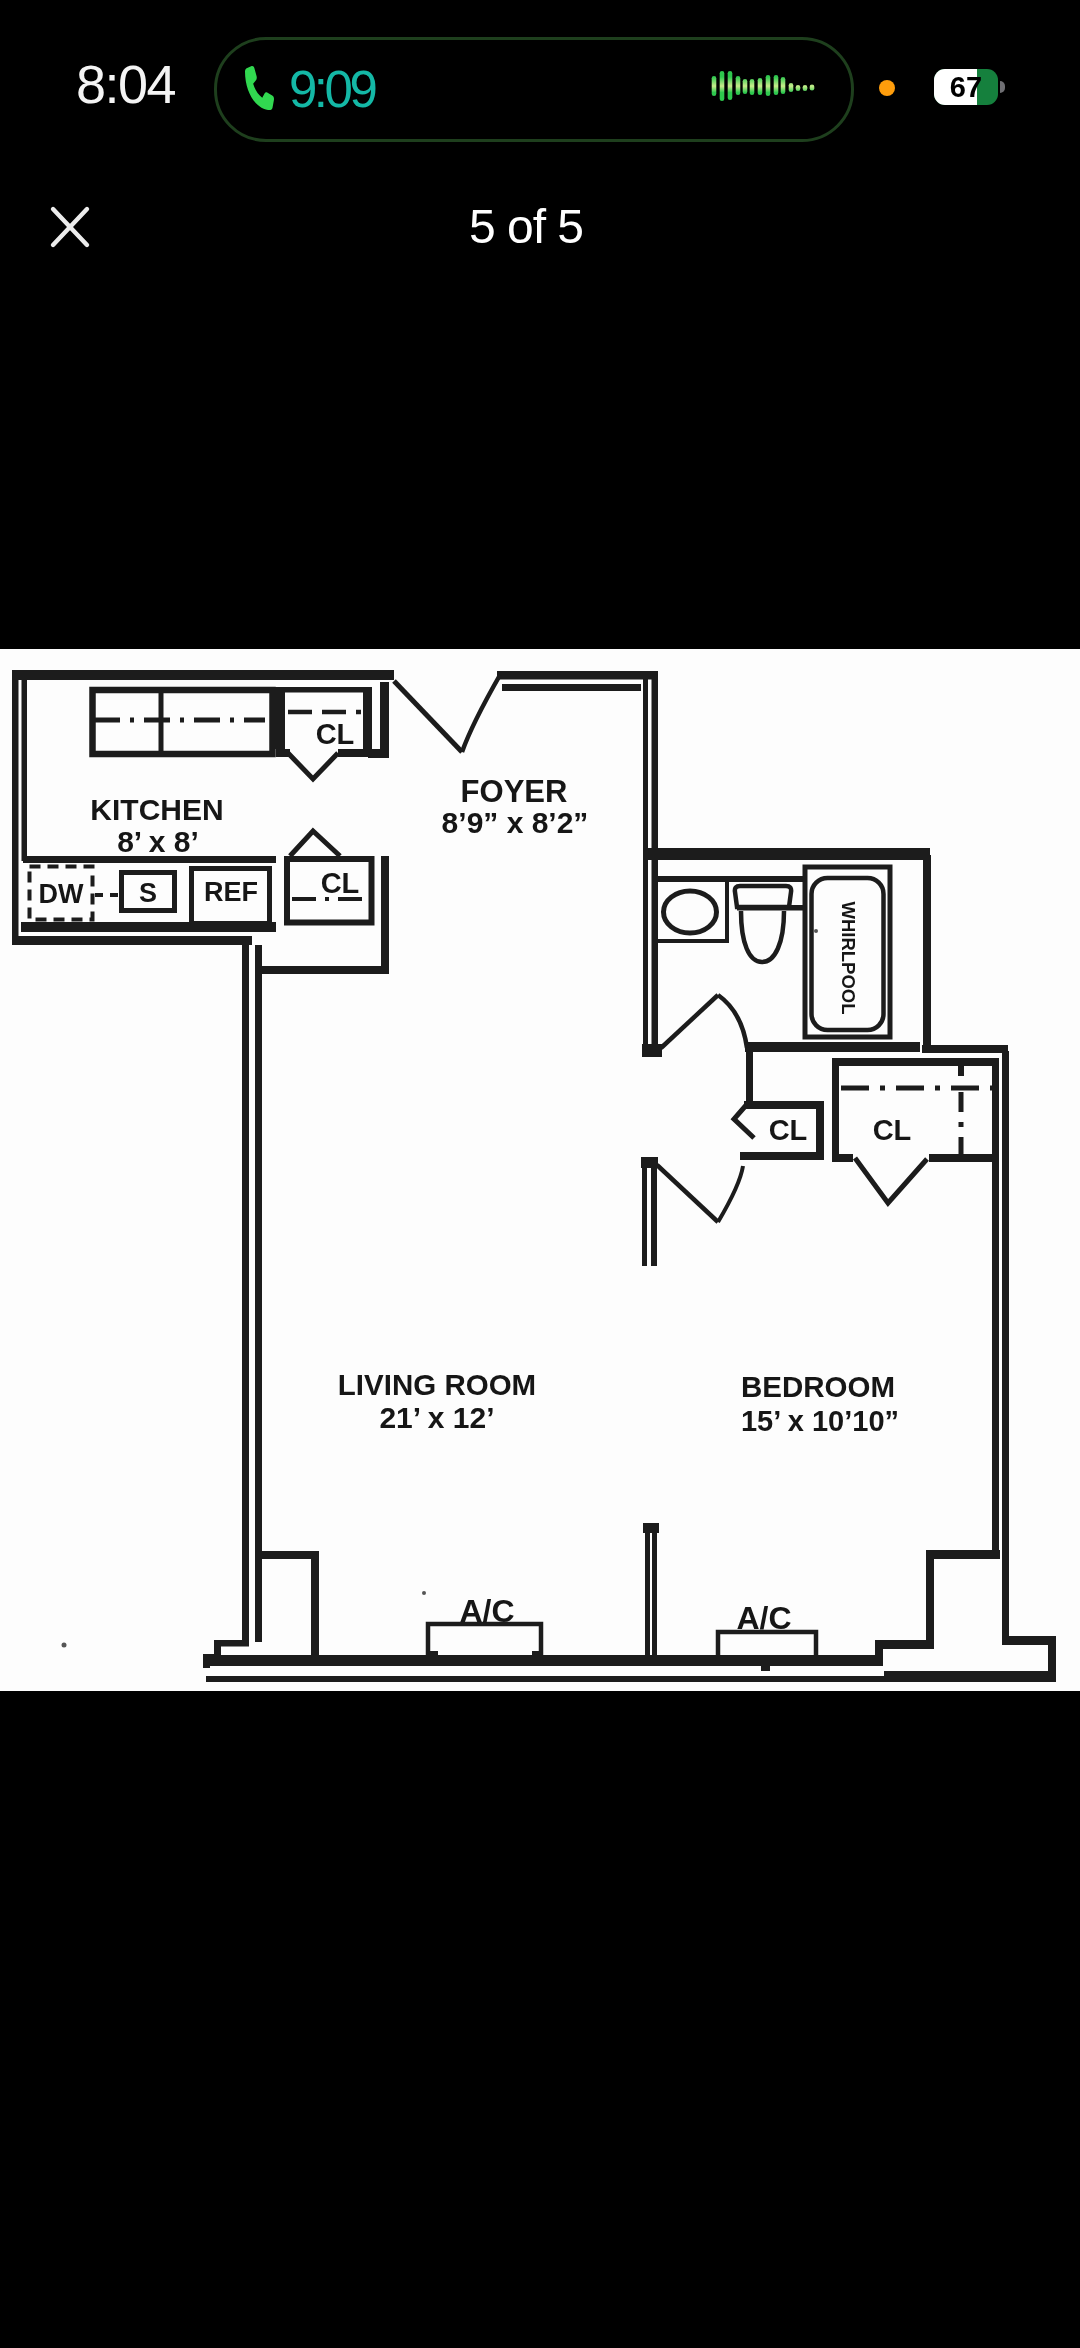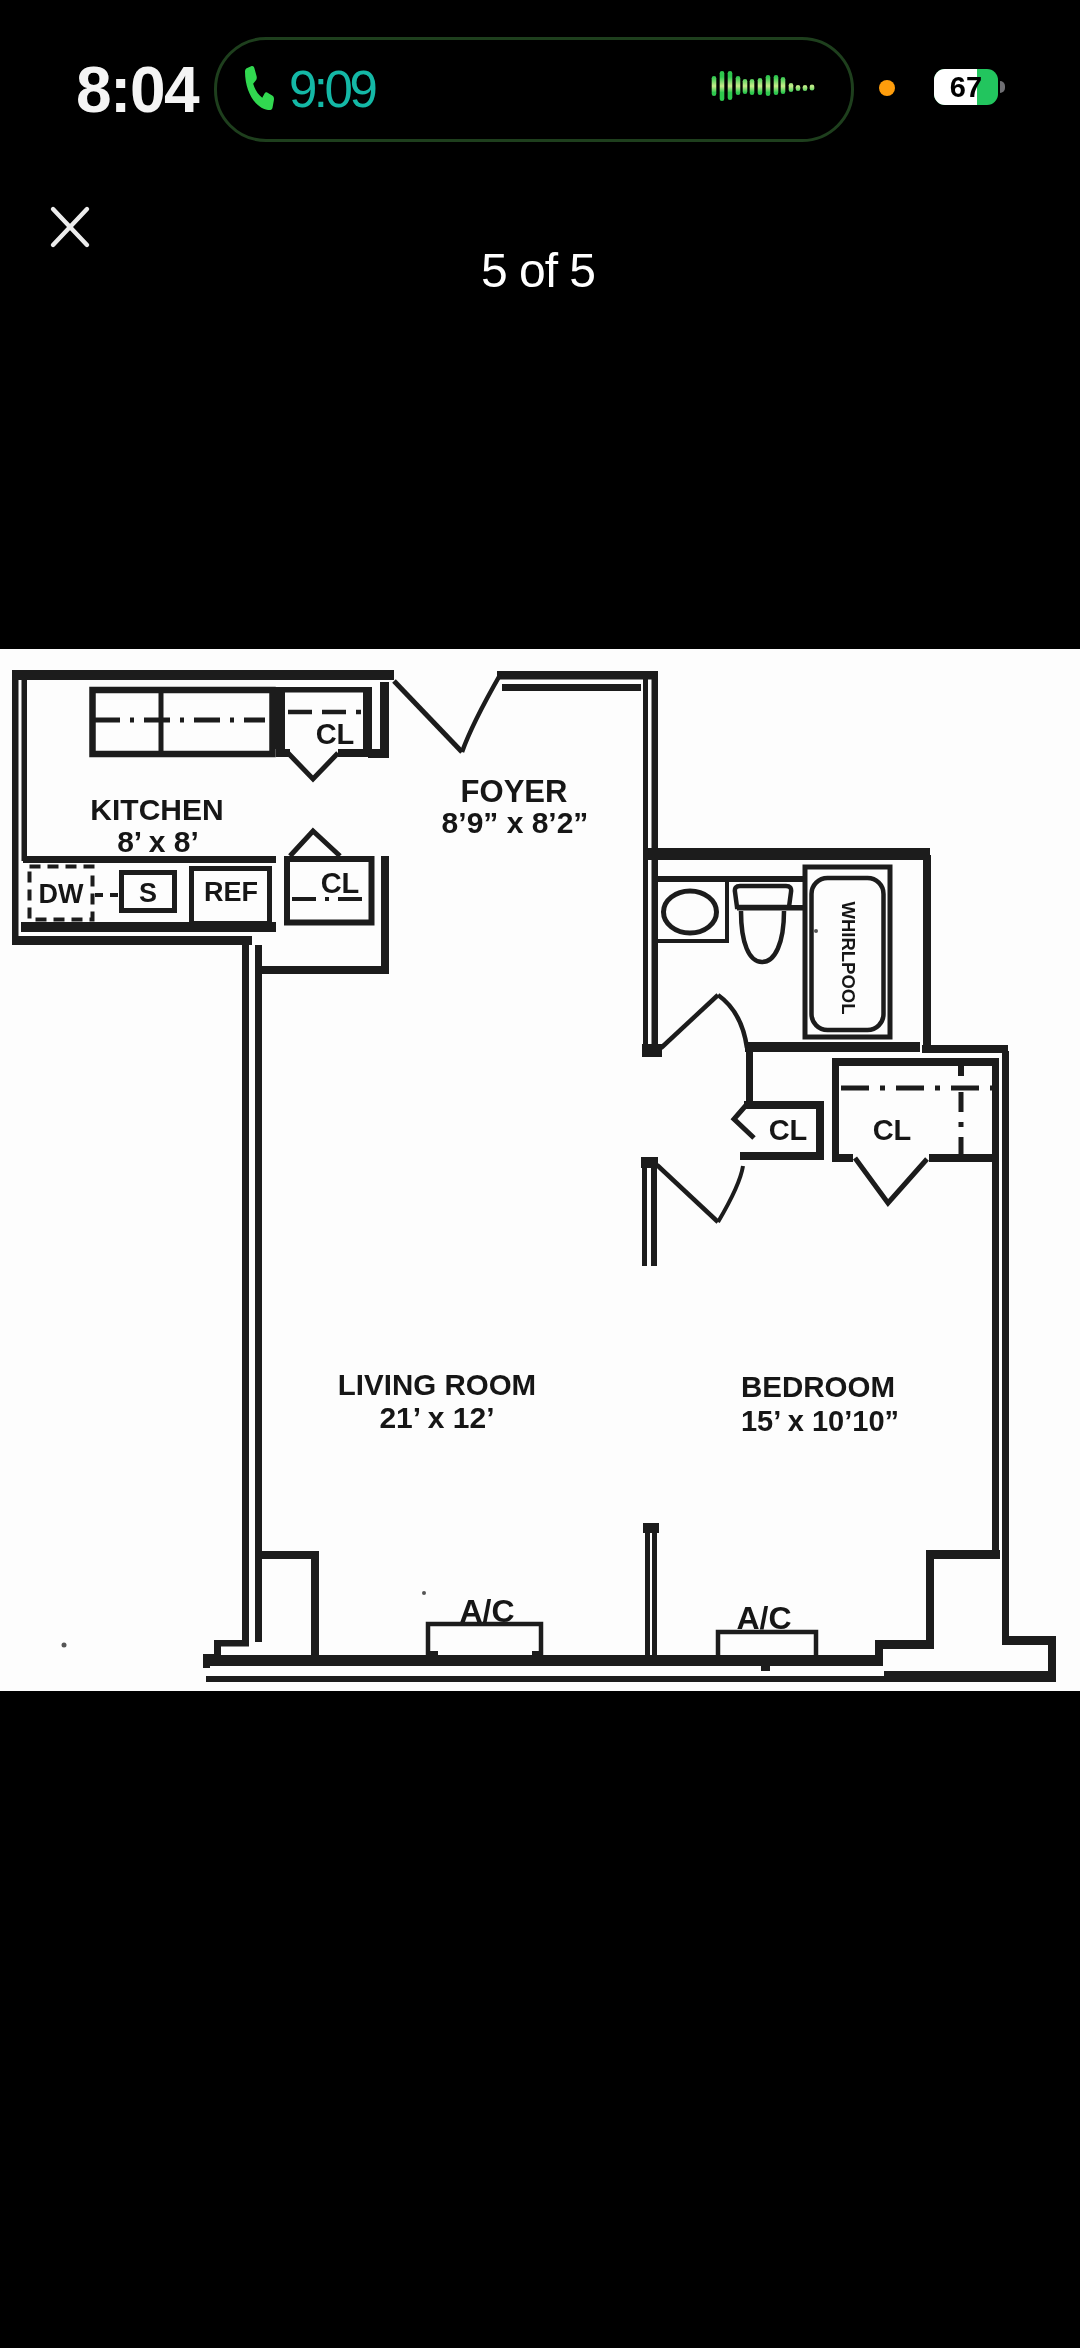--- a/index.html
+++ b/index.html
@@ -3,21 +3,21 @@
 <meta charset="utf-8">
 <style>
   html,body{margin:0;padding:0;background:#000;}
   body{width:1080px;height:2348px;position:relative;overflow:hidden;
        font-family:"Liberation Sans", sans-serif;}
   .abs{position:absolute;}
 </style>
 </head>
 <body>
 
-<div class="abs" style="left:76px;top:53px;color:#f4f4f4;font-size:64px;font-weight:700;letter-spacing:-1.5px;">8:04</div>
+<div class="abs" style="left:76px;top:53px;color:#f4f4f4;font-size:54px;font-weight:400;letter-spacing:-1.5px;">8:04</div>
 
 <div class="abs" style="left:214px;top:37px;width:634px;height:99px;border:3px solid #1e3f1d;border-radius:52px;"></div>
 
 <svg class="abs" style="left:245px;top:66px;" width="29" height="44" viewBox="0 0 512 512" preserveAspectRatio="none">
   <path fill="#31d850" d="M164.9 24.6c-7.7-18.6-28-28.5-47.4-23.2l-88 24C12.1 30.2 0 46 0 64C0 311.4 200.6 512 448 512c18 0 33.8-12.1 38.6-29.5l24-88c5.3-19.4-4.6-39.7-23.2-47.4l-96-40c-16.3-6.8-35.2-2.1-46.3 11.6L304.7 368C234.3 334.7 177.3 277.7 144 207.3L193.3 167c13.7-11.1 18.4-30 11.6-46.3l-40-96z"></path>
 </svg>
 
 <div class="abs" style="left:289px;top:60px;color:#14b8a6;font-size:51px;font-weight:400;letter-spacing:-3.5px;">9:09</div>
 
 <svg class="abs" style="left:705px;top:64px;" width="115" height="46" viewBox="0 0 115 46">
@@ -41,35 +41,35 @@
     <rect x="75.7" y="13" width="4.6" height="17" rx="2.3"></rect>
     <rect x="83.7" y="19" width="4.6" height="9" rx="2.3"></rect>
     <rect x="90.7" y="21" width="4.6" height="6" rx="2.3"></rect>
     <rect x="97.7" y="21" width="4.6" height="6" rx="2.3"></rect>
     <rect x="104.7" y="20.5" width="4.6" height="6" rx="2.3"></rect>
   </g>
 </svg>
 
 <div class="abs" style="left:879px;top:80px;width:16px;height:16px;border-radius:50%;background:#fe9d0c;"></div>
 
-<div class="abs" style="left:934px;top:69px;width:64px;height:36px;border-radius:11px;background:#22c55e;overflow:hidden;">
+<div class="abs" style="left:934px;top:69px;width:64px;height:36px;border-radius:11px;background:#15803d;overflow:hidden;">
   <div class="abs" style="left:0;top:0;width:43px;height:36px;background:#fff;"></div>
   <div class="abs" style="left:0;top:0;width:64px;height:36px;color:#000;font-size:29px;font-weight:700;text-align:center;line-height:37px;">67</div>
 </div>
 
 <div class="abs" style="left:1000px;top:81px;width:5px;height:12px;background:#6f6f73;border-radius:0 6px 6px 0;"></div>
 
 <svg class="abs" style="left:49px;top:205px;" width="42" height="44" viewBox="0 0 42 44">
   <g stroke="#ececec" stroke-width="4.4" stroke-linecap="round">
     <line x1="4" y1="4" x2="38" y2="40"></line>
     <line x1="38" y1="4" x2="4" y2="40"></line>
   </g>
 </svg>
 
-<div class="abs" style="left:12px;top:199px;width:1052px;text-align:center;color:#fff;font-size:48px;font-weight:400;letter-spacing:-1px;margin-top:44px;">5 of 5</div>
+<div class="abs" style="left:0;top:199px;width:1052px;text-align:center;color:#fff;font-size:48px;font-weight:400;letter-spacing:-1px;">5 of 5</div>
 
 <div class="abs" style="left:0;top:649px;width:1080px;height:1042px;background:#fdfdfd;">
 <svg width="1080" height="1042" viewBox="0 0 1080 1042" fill="none" stroke="none">
 <g fill="#1c1c1c">
 
 <rect x="12" y="21" width="382" height="10"></rect>
 
 <rect x="497" y="22" width="161" height="8.5"></rect>
 <rect x="502" y="35" width="139" height="7"></rect>
 

